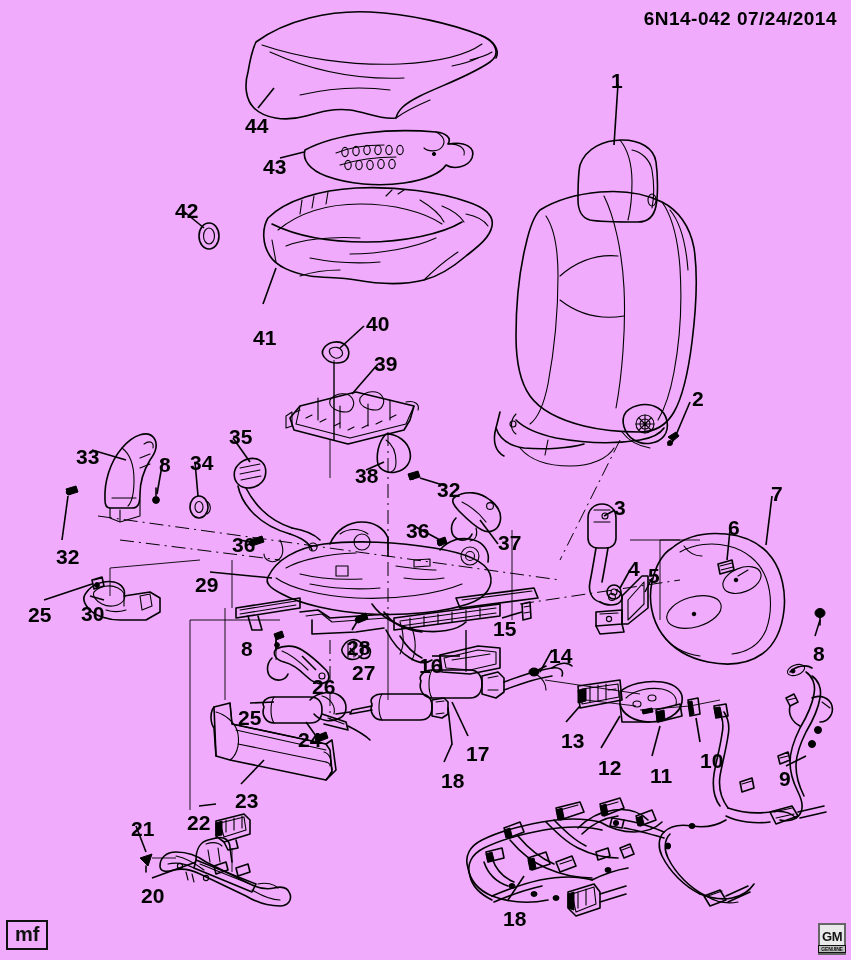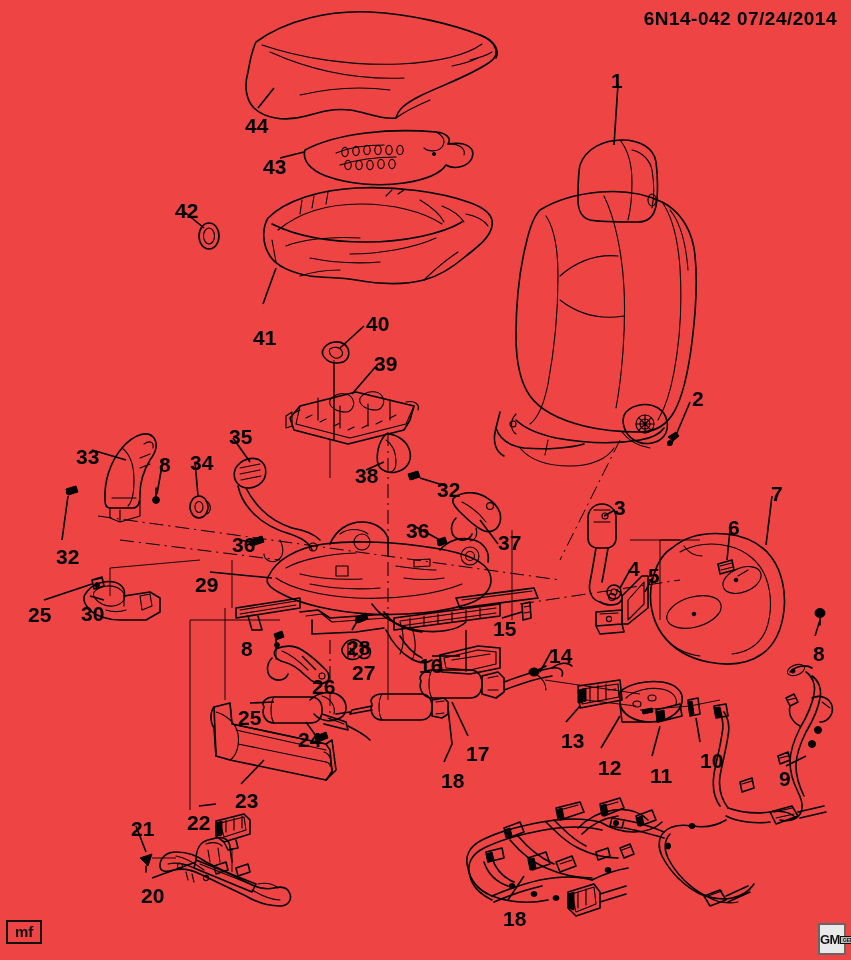--- a/index.html
+++ b/index.html
@@ -1,21 +1,21 @@
 <!DOCTYPE html>
 <html><head>
 <meta charset="utf-8">
 <title>GM Seat Parts Diagram</title>
 <style>
   html,body{margin:0;padding:0;background:#ffffff;}
   body{font-family:"Liberation Sans", sans-serif;}
-  #page{position:relative;width:851px;height:960px;background:#ef4444;overflow:hidden;}
+  #page{position:relative;width:851px;height:960px;background:#f0abfc;overflow:hidden;}
   #header-code{position:absolute;top:8px;right:14px;font-size:19px;font-weight:bold;letter-spacing:.5px;color:#000;white-space:nowrap;}
-  #mf-box{position:absolute;left:6px;top:920px;border:2px solid #111;padding:1px 7px 2px 7px;font-size:15px;font-weight:bold;color:#111;line-height:1.15;}
-  #gm-badge{position:absolute;left:818px;top:923px;width:28px;height:32px;border:2px solid #666;background:#e9e9e9;box-sizing:border-box;display:flex;flex-direction:row;align-items:center;justify-content:space-between;}
+  #mf-box{position:absolute;left:6px;top:920px;border:2px solid #111;padding:1px 7px 2px 7px;font-size:20px;font-weight:bold;color:#111;line-height:1.15;}
+  #gm-badge{position:absolute;left:818px;top:923px;width:28px;height:32px;border:2px solid #666;background:#e9e9e9;box-sizing:border-box;display:flex;flex-direction:column;align-items:center;justify-content:flex-end;}
   #gm-badge .gm-main{font-size:13px;font-weight:bold;color:#111;line-height:1;letter-spacing:-.5px;}
   #gm-badge .gm-sub{font-size:5px;font-weight:bold;color:#111;border:1px solid #111;background:#bdbdbd;padding:0 2px;margin-top:2px;letter-spacing:-.2px;}
   .callout{position:absolute;font-size:21px;font-weight:bold;color:#000;line-height:1;user-select:none;}
   svg.art{position:absolute;left:0;top:0;width:851px;height:960px;}
   svg.art *{vector-effect:non-scaling-stroke;}
   .p{fill:none;stroke:#000;stroke-width:1.6;stroke-linejoin:round;stroke-linecap:round;}
   .pt{fill:none;stroke:#000;stroke-width:1.1;stroke-linejoin:round;stroke-linecap:round;}
   .pf{fill:#000;stroke:#000;stroke-width:1;}
   .dash{fill:none;stroke:#000;stroke-width:1;stroke-dasharray:14 5 2 5;}
   .thin{fill:none;stroke:#000;stroke-width:0.9;}

